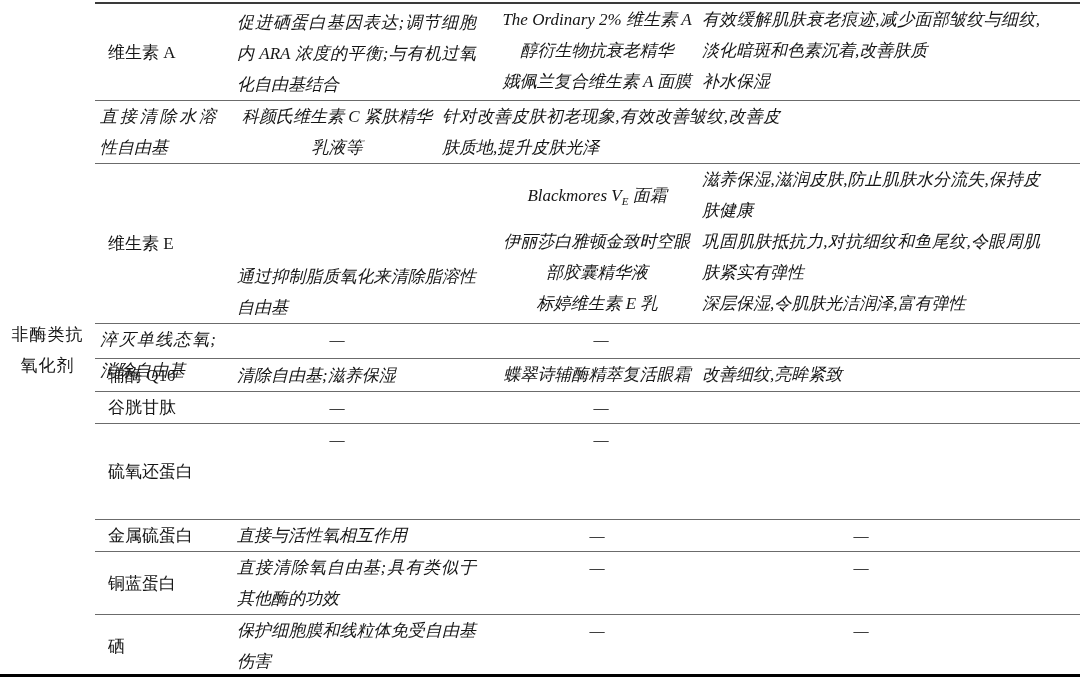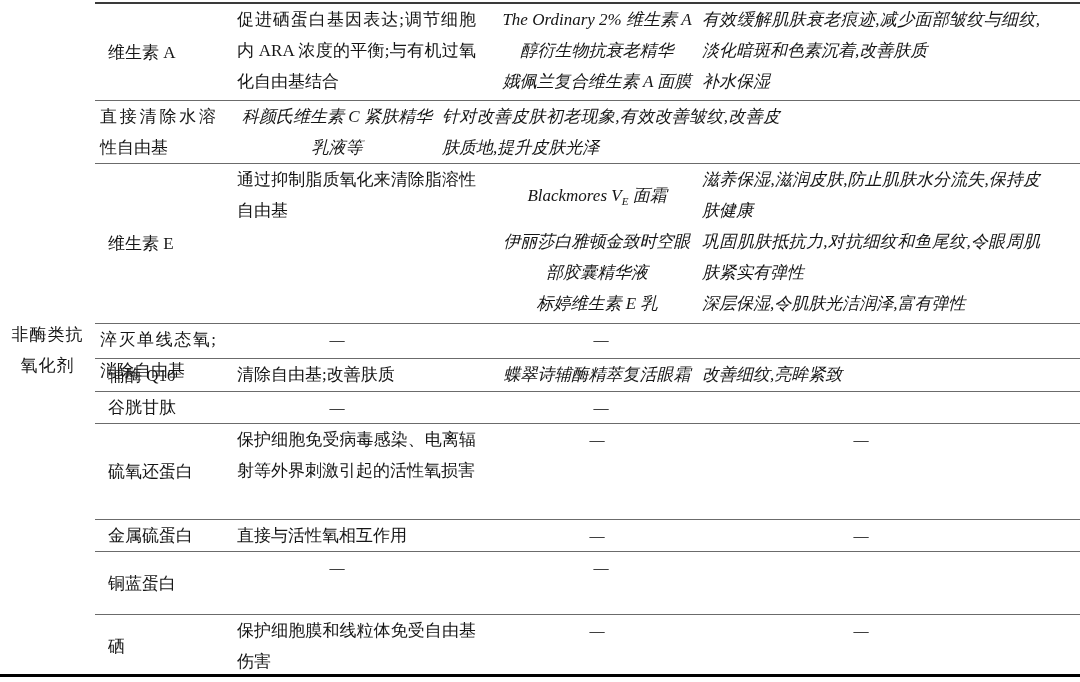--- a/index.html
+++ b/index.html
@@ -9,21 +9,21 @@
   
   #category-cell{position:absolute;left:0;top:14px;width:95px;height:672px;
         display:flex;align-items:center;justify-content:center;}
   #category-cell .cat-text{width:80px;text-align:center;letter-spacing:1px;}
   
   #rows{position:absolute;left:95px;top:2px;width:985px;border-top:2px solid #3a3a3a;}
   .row{display:grid;grid-template-columns:137px 260px 588px;border-bottom:1px solid #6b6b6b;box-sizing:border-box;}
   .row:last-child{border-bottom:none;}
   .cell{box-sizing:border-box;}
   .name{display:flex;align-items:center;padding-left:13px;}
-  .mech{display:flex;align-items:flex-start;padding-left:5px;padding-right:16px;}
+  .mech{display:flex;align-items:flex-end;padding-left:5px;padding-right:16px;font-style:italic;}
   .mech span{display:block;text-align:justify;}
   .pairs{display:flex;flex-direction:column;font-style:italic;}
   .pair{display:grid;grid-template-columns:210px 378px;align-items:center;}
   .prod{text-align:center;padding:0 6px;box-sizing:border-box;}
   .eff{text-align:justify;padding-right:40px;box-sizing:border-box;}
   .eff.dash{text-align:center;padding-right:60px;}
   .prod.dash{text-align:center;}
   sub{font-size:11px;line-height:0;}
   #bottom-rule{position:absolute;left:0;top:674px;width:1080px;height:3px;background:#000;}
 </style>
@@ -96,21 +96,21 @@
         <div class="pair">
           <div class="prod dash">—</div>
           <div class="eff dash">—</div>
         </div>
       </div>
     </div>
 
     <div class="row" style="height:33px">
       <div class="cell name">辅酶 Q10</div>
       <div class="cell mech">
-          <span>清除自由基;改善肤质</span>
+          <span>清除自由基;滋养保湿</span>
         </div>
       <div class="cell pairs">
         <div class="pair">
           <div class="prod">蝶翠诗辅酶精萃复活眼霜</div>
           <div class="eff">改善细纹,亮眸紧致</div>
         </div>
       </div>
     </div>
 
     <div class="row" style="height:32px">
@@ -118,23 +118,20 @@
       <div class="cell pairs">
         <div class="pair">
           <div class="prod dash">—</div>
           <div class="eff dash">—</div>
         </div>
       </div>
     </div>
 
     <div class="row" style="height:96px">
       <div class="cell name">硫氧还蛋白</div>
-      <div class="cell mech">
-          <span>保护细胞免受病毒感染、电离辐射等外界刺激引起的活性氧损害</span>
-        </div>
       <div class="cell pairs">
         <div class="pair">
           <div class="prod dash">—</div>
           <div class="eff dash">—</div>
         </div>
       </div>
     </div>
 
     <div class="row" style="height:32px">
       <div class="cell name">金属硫蛋白</div>
@@ -144,20 +141,23 @@
       <div class="cell pairs">
         <div class="pair">
           <div class="prod dash">—</div>
           <div class="eff dash">—</div>
         </div>
       </div>
     </div>
 
     <div class="row" style="height:63px">
       <div class="cell name">铜蓝蛋白</div>
+      <div class="cell mech">
+          <span>直接清除氧自由基;具有类似于其他酶的功效</span>
+        </div>
       <div class="cell pairs">
         <div class="pair">
           <div class="prod dash">—</div>
           <div class="eff dash">—</div>
         </div>
       </div>
     </div>
 
     <div class="row" style="height:62px">
       <div class="cell name">硒</div>

